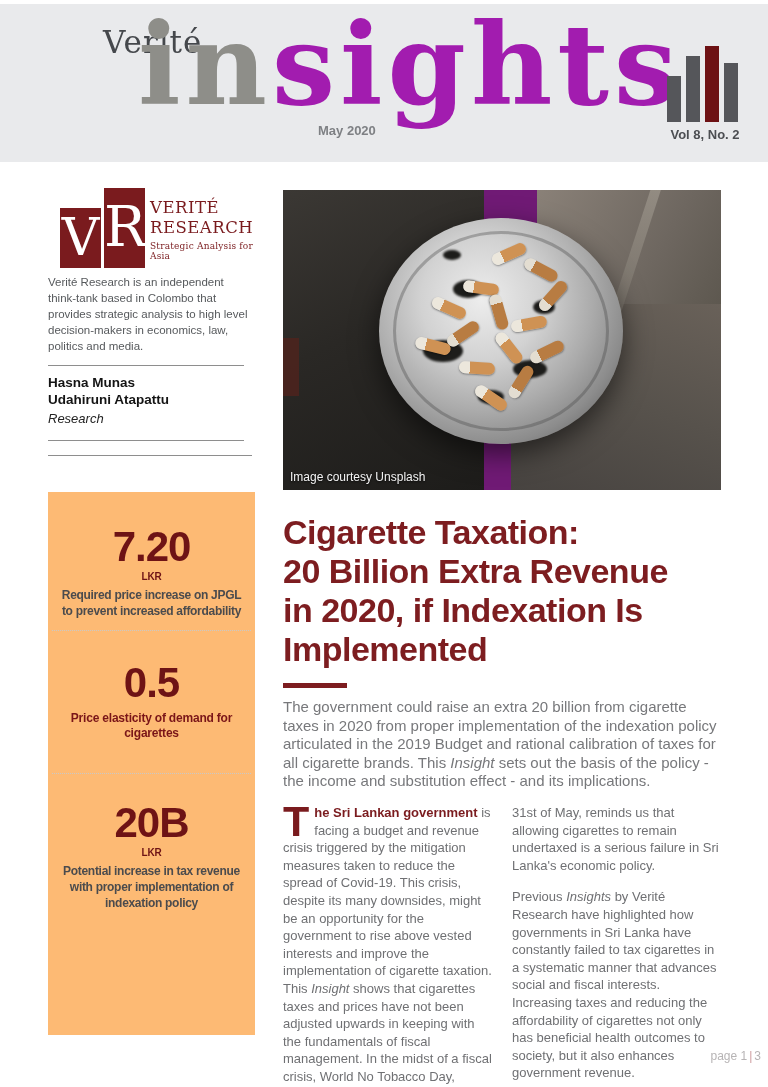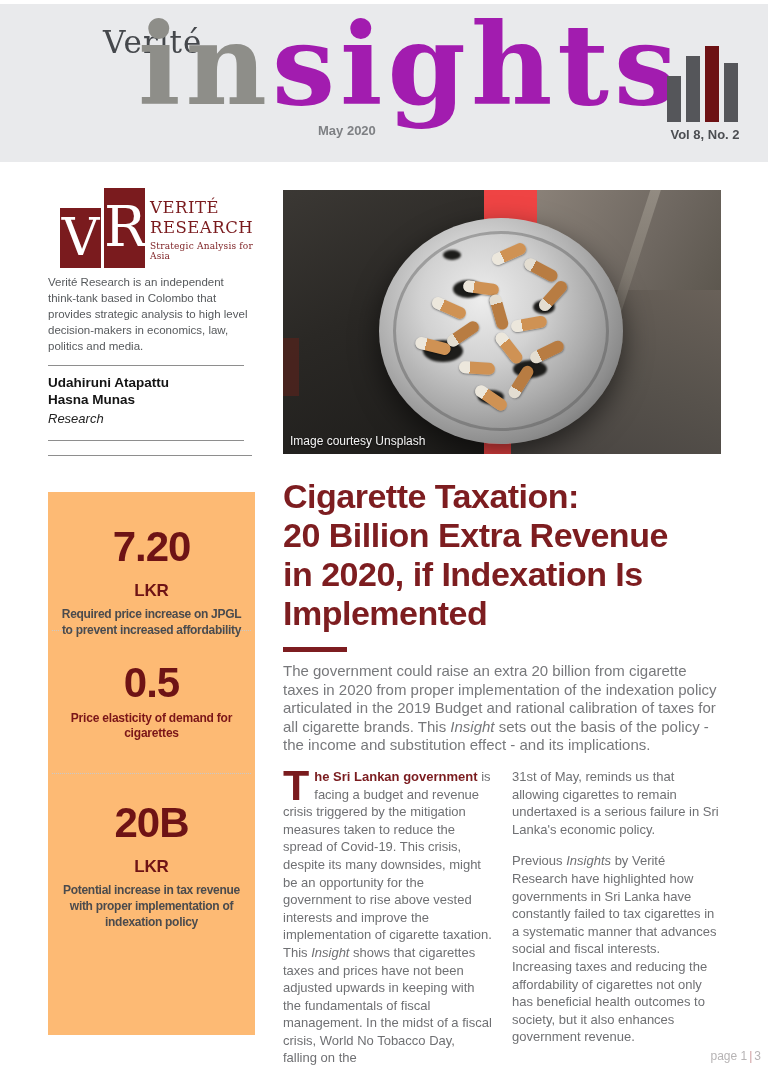--- a/index.html
+++ b/index.html
@@ -43,33 +43,33 @@
   .rule-3{margin-top:14px;width:204px;}
   .byline{margin-top:8px;}
   .byline .name{font-size:13.5px;font-weight:bold;color:#141414;line-height:17px;}
   .byline .role{font-size:13px;font-style:italic;color:#222;line-height:19px;margin-top:1px;}
   .byline2{margin-top:9px;padding-left:3px;}
 
   
   .stats-panel{position:absolute;left:48px;top:492px;width:207px;height:543px;background:#fdba74;}
   .stat{text-align:center;padding:0 10px;box-sizing:border-box;}
   .stat-value{font-size:42px;font-weight:bold;color:#6e1315;letter-spacing:-1px;line-height:44px;}
-  .stat-unit{font-size:17px;font-weight:bold;color:#6e1315;margin-top:12px;letter-spacing:-0.2px;}
+  .stat-unit{font-size:10px;font-weight:bold;color:#6e1315;margin-top:2px;letter-spacing:-0.2px;}
   .stat-label{font-size:12px;font-weight:bold;color:#7a1518;margin-top:6px;letter-spacing:-0.2px;line-height:15px;}
   .stat-desc{font-size:12px;font-weight:bold;color:#4b4b4d;margin-top:5px;line-height:16px;letter-spacing:-0.3px;}
   .stat-1{padding-top:33px;height:138px;}
   .stat-2{padding-top:30px;height:142px;}
   .stat-3{padding-top:27px;}
   .stat-divider{border:0;border-top:1px dotted #c8c8c8;margin:0 4px;}
 
   
   .main{position:absolute;left:283px;top:190px;width:438px;}
 
   
-  .photo{position:relative;width:438px;height:264px;overflow:hidden;background:#ef4444;}
+  .photo{position:relative;width:438px;height:300px;overflow:hidden;background:#701a75;}
   .stone-left{position:absolute;left:0;top:0;width:46%;height:100%;
               background:linear-gradient(155deg,#3b3834 0%,#2a2825 45%,#1d1c1a 100%);}
   .stone-tr{position:absolute;right:0;top:0;width:42%;height:58%;
             background:linear-gradient(120deg,#8a8178 0%,#6e6760 55%,#575249 100%);}
   .stone-br{position:absolute;right:0;bottom:0;width:48%;height:62%;
             background:linear-gradient(200deg,#696159 0%,#57524c 50%,#474340 100%);}
   .stone-seam{position:absolute;right:88px;top:-10px;width:10px;height:190px;
               background:linear-gradient(180deg,#9b948a,#6d675f);transform:rotate(18deg);opacity:.8;}
   .brick{position:absolute;left:0;top:148px;width:16px;height:58px;background:#4e231d;opacity:.85;}
   .tray{position:absolute;left:96px;top:28px;width:244px;height:226px;border-radius:50%;
@@ -126,22 +126,22 @@
       <div class="vr-block-r">R</div>
       <div class="vr-text">
         <div class="vr-name">VERITÉ</div>
         <div class="vr-name">RESEARCH</div>
         <div class="vr-tagline">Strategic Analysis for Asia</div>
       </div>
     </div>
     <div class="about">Verité Research is an independent think-tank based in Colombo that provides strategic analysis to high level decision-makers in economics, law, politics and media.</div>
     <hr class="side-rule rule-1">
     <div class="byline">
+      <div class="name">Hasna Munas</div>
       <div class="name">Udahiruni Atapattu</div>
-      <div class="name">Hasna Munas</div>
       <div class="role">Research</div>
     </div>
     <hr class="side-rule rule-2">
     <hr class="side-rule rule-3">
   </div>
 
   <div class="stats-panel">
     <div class="stat stat-1">
       <div class="stat-value">7.20</div>
       <div class="stat-unit">LKR</div>

